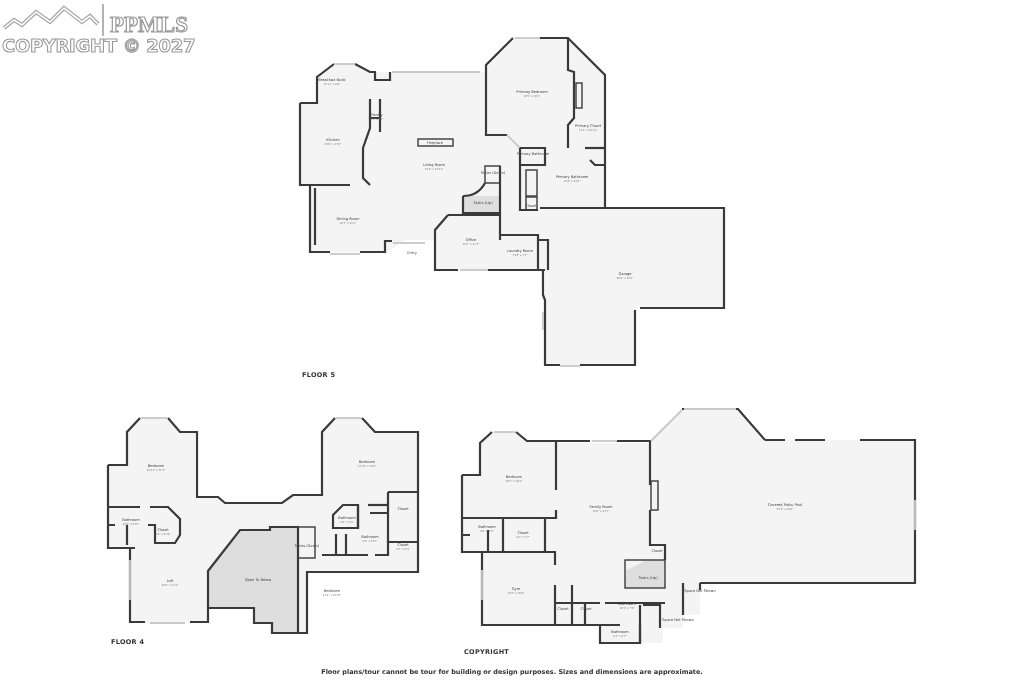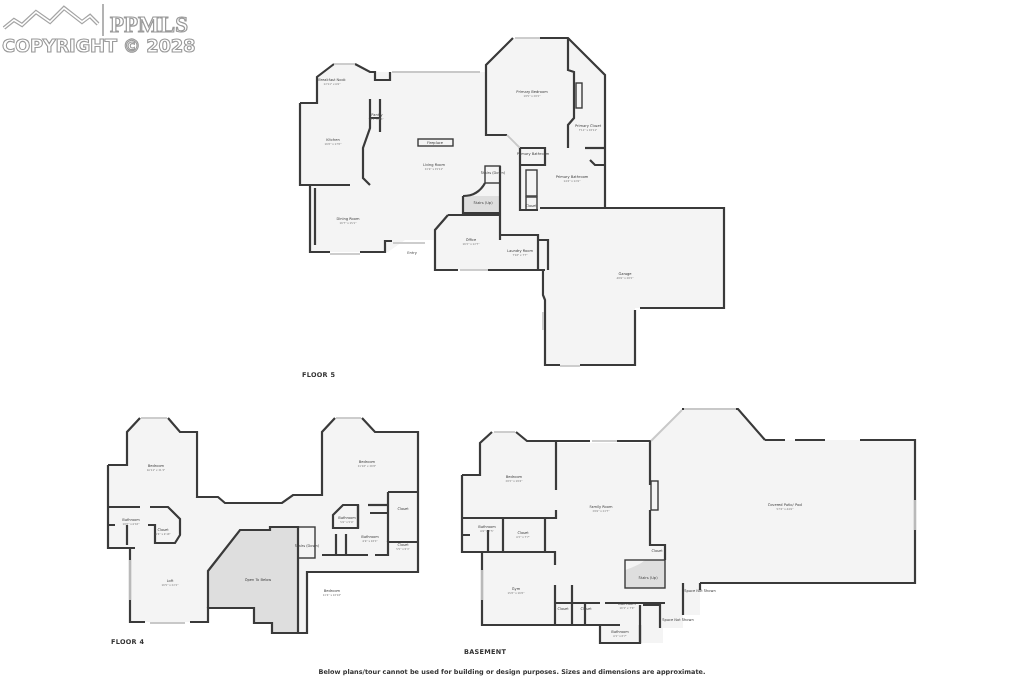--- a/index.html
+++ b/index.html
@@ -15,21 +15,21 @@
 </head>
 <body>
 
 <div class="logo">
   <svg width="110" height="36" viewBox="0 0 110 36">
     <polyline points="2,26 12,18 20,23 34,10 48,20 62,6 80,20 88,14 96,22" fill="none" stroke="#a5a5a5" stroke-width="4" stroke-linejoin="miter"></polyline>
     <polyline points="2,26 12,18 20,23 34,10 48,20 62,6 80,20 88,14 96,22" fill="none" stroke="#ffffff" stroke-width="1.6"></polyline>
     <line x1="101" y1="2" x2="101" y2="34" stroke="#9a9a9a" stroke-width="1.5"></line>
   </svg>
   <div class="brand">PPMLS</div>
-  <div class="copy">COPYRIGHT © 2028</div>
+  <div class="copy">COPYRIGHT © 2027</div>
 </div>
 
 <svg class="plan" width="1024" height="682" viewBox="0 0 1024 682">
   <defs>
     <style>
       .fill { fill:#f4f4f4; }
       .gray { fill:#dedede; }
       .w { fill:none; stroke:#3a3a3a; stroke-width:2.2; stroke-linejoin:miter; stroke-linecap:butt; }
       .tw { fill:none; stroke:#3a3a3a; stroke-width:1.4; }
       .win { fill:none; stroke:#c8c8c8; stroke-width:1.8; }
@@ -224,15 +224,15 @@
     <text class="d" x="620" y="637">8'1" x 6'7"</text>
     <text class="t" x="785" y="506">Covered Patio/ Pool</text>
     <text class="d" x="785" y="510">57'4" x 44'8"</text>
     <text class="t" x="700" y="592">Space Not Shown</text>
     <text class="t" x="678" y="621">Space Not Shown</text>
   </g>
 </svg>
 
 <div class="floor-label" style="left:302px; top:371px;">FLOOR 5</div>
 <div class="floor-label" style="left:111px; top:638px;">FLOOR 4</div>
-<div class="floor-label" style="left:464px; top:648px;">BASEMENT</div>
-
-<div class="disclaimer">Below plans/tour cannot be used for building or design purposes. Sizes and dimensions are approximate.</div>
+<div class="floor-label" style="left:464px; top:648px;">COPYRIGHT</div>
+
+<div class="disclaimer">Floor plans/tour cannot be tour for building or design purposes. Sizes and dimensions are approximate.</div>
 
 </body></html>

